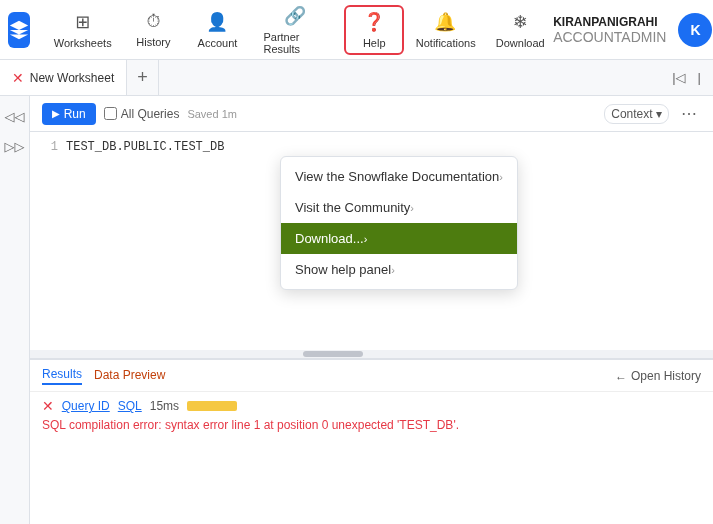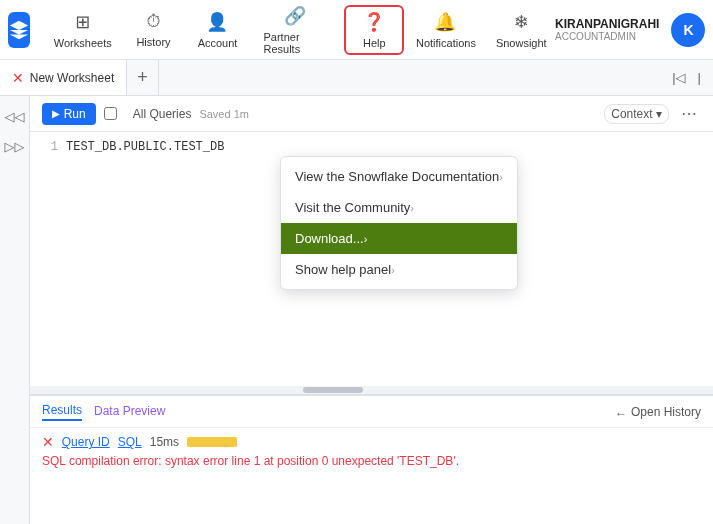--- a/index.html
+++ b/index.html
@@ -27,21 +27,21 @@
       padding: 4px 12px; border-radius: 6px; cursor: pointer; min-width: 60px;
       color: #333; font-size: 11px; gap: 4px;
       border: 2px solid #e63946; background: #fff;
     }
     .nav-item-help .nav-icon { font-size: 18px; color: #555; }
     .nav-right {
       display: flex; align-items: center; gap: 4px; margin-left: auto;
     }
     .user-info { display: flex; flex-direction: column; align-items: flex-start; margin-right: 8px; }
     .user-name { font-weight: 600; font-size: 12px; color: #222; }
-    .user-role { font-size: 10px; color: #888; }
+    .user-role { font-size: 14px; color: #888; }
     .user-avatar {
       width: 34px; height: 34px; background: #1b6ef3; border-radius: 50%;
       display: flex; align-items: center; justify-content: center; color: #fff; font-size: 14px; font-weight: 600;
     }
 
     
     .worksheets-bar {
       background: #f7f8fa; border-bottom: 1px solid #dde1e7;
       height: 36px; display: flex; align-items: center; padding: 0;
     }
@@ -80,21 +80,21 @@
     
     .toolbar {
       height: 36px; display: flex; align-items: center; padding: 0 12px; gap: 8px;
       background: #fff; border-bottom: 1px solid #dde1e7;
     }
     .run-btn {
       display: flex; align-items: center; gap: 4px; background: #1b6ef3; color: #fff;
       border: none; border-radius: 4px; padding: 4px 10px; font-size: 12px; cursor: pointer; font-weight: 500;
     }
     .run-btn .play-icon { font-size: 10px; }
-    .all-queries-label { display: flex; align-items: center; gap: 16px; font-size: 12px; color: #555; }
+    .all-queries-label { display: flex; align-items: center; gap: 4px; font-size: 12px; color: #555; }
     .all-queries-label input { cursor: pointer; }
     .saved-label { font-size: 11px; color: #999; }
     .toolbar-spacer { flex: 1; }
     .context-btn {
       font-size: 12px; color: #555; cursor: pointer; padding: 2px 6px;
       border: 1px solid #dde1e7; border-radius: 9px; background: #fff;
     }
     .toolbar-more { font-size: 16px; color: #666; cursor: pointer; padding: 2px 4px; }
 
     
@@ -107,28 +107,28 @@
     .line-code { color: #333; }
 
     
     .h-scroll {
       height: 8px; background: #f0f2f5; display: flex; align-items: center; padding: 0 40%;
     }
     .h-scroll-thumb { height: 6px; width: 60px; background: #c0c4cc; border-radius: 3px; }
 
     
     .bottom-panel {
-      height: 130px; background: #fff; border-top: 2px solid #dde1e7;
+      height: 166px; background: #fff; border-top: 2px solid #dde1e7;
       display: flex; flex-direction: column;
     }
     .bottom-tabs {
       display: flex; align-items: center; padding: 0 12px; height: 32px;
       border-bottom: 1px solid #eee; gap: 12px;
     }
-    .bottom-tab { font-size: 12px; color: #8b5cf6; cursor: pointer; padding-bottom: 2px; }
+    .bottom-tab { font-size: 12px; color: #c2410c; cursor: pointer; padding-bottom: 2px; }
     .bottom-tab.active { color: #1b6ef3; border-bottom: 2px solid #1b6ef3; }
     .open-history-btn {
       margin-left: auto; font-size: 12px; color: #555; cursor: pointer;
       display: flex; align-items: center; gap: 4px;
     }
     .bottom-content { padding: 6px 12px; flex: 1; overflow: auto; }
     .query-row {
       display: flex; align-items: center; gap: 8px; font-size: 12px; color: #333; margin-bottom: 4px;
     }
     .query-error-icon { color: #e63946; font-size: 14px; }
@@ -188,21 +188,21 @@
     <div class="nav-item-help">
       <span class="nav-icon">❓</span>
       <span>Help</span>
     </div>
     <div class="nav-item">
       <span class="nav-icon">🔔</span>
       <span>Notifications</span>
     </div>
     <div class="nav-item">
       <span class="nav-icon">❄</span>
-      <span>Snowsight</span>
+      <span>Download</span>
     </div>
   </div>
   <div class="nav-right">
     <div class="user-info">
       <span class="user-name">KIRANPANIGRAHI</span>
       <span class="user-role">ACCOUNTADMIN</span>
     </div>
     <div class="user-avatar">
       <span>K</span>
     </div>

